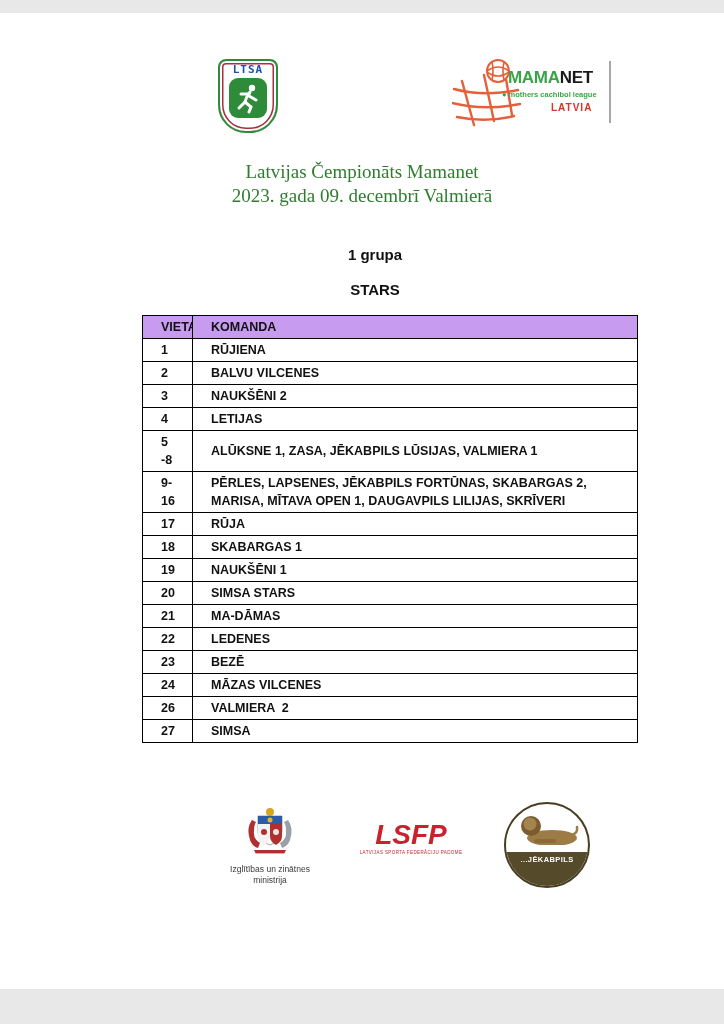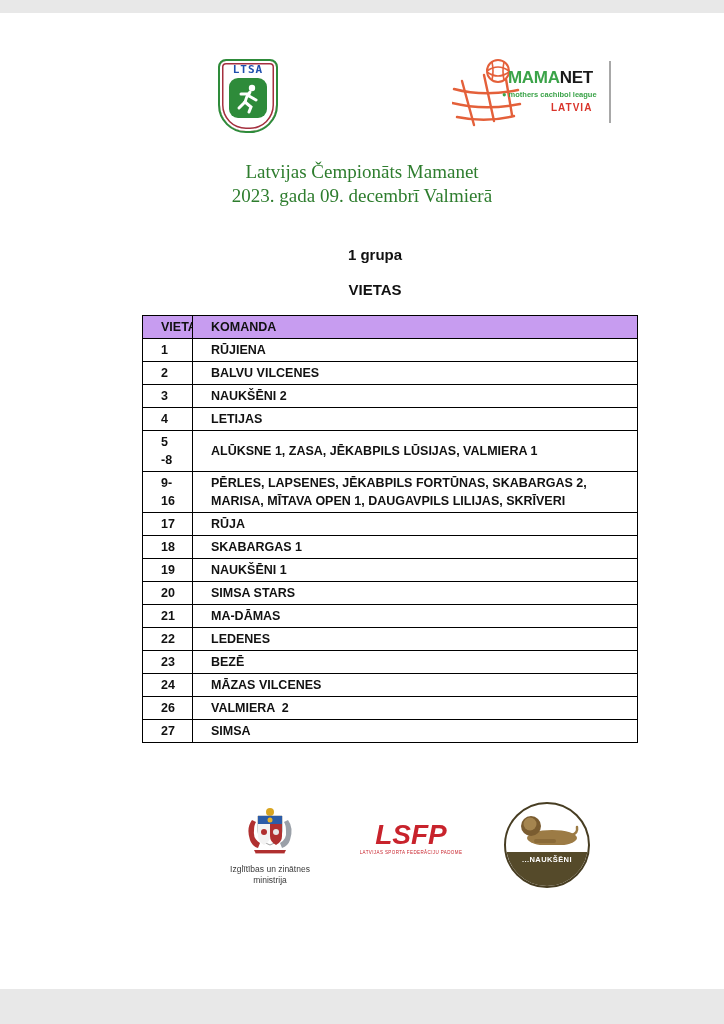--- a/index.html
+++ b/index.html
@@ -127,21 +127,21 @@
     <div class="mamanet-country">LATVIA</div>
     <div class="mamanet-vline"></div>
   </div>
 
   <div class="doc-title">
     <div>Latvijas Čempionāts Mamanet</div>
     <div>2023. gada 09. decembrī Valmierā</div>
   </div>
 
   <div class="group-heading">1 grupa</div>
-  <div class="vietas-heading">VIETAS</div>
+  <div class="vietas-heading">STARS</div>
 
   <table class="results">
     <colgroup>
         <col class="col-place">
         <col>
       </colgroup>
     <tbody>
         <tr>
       <th>VIETA</th>
       <th>KOMANDA</th>
@@ -235,21 +235,21 @@
     </div>
   </div>
 
   <div class="lsfp-logo">
     <div class="lsfp-text">LSFP</div>
     <div class="lsfp-sub">LATVIJAS SPORTA FEDERĀCIJU PADOME</div>
   </div>
 
   <div class="nauksheni-logo">
     <div class="nk-bottom">
-      <div class="nk-text">...NAUKŠĒNI</div>
+      <div class="nk-text">...JĒKABPILS</div>
     </div>
     <svg class="nk-lion" width="66" height="32" viewBox="0 0 66 32" aria-hidden="true">
       <ellipse cx="38" cy="25" rx="25" ry="8" fill="#9c7b45"></ellipse>
       <circle cx="17" cy="13" r="10" fill="#7a5c30"></circle>
       <circle cx="16" cy="11" r="6.5" fill="#a5854f"></circle>
       <path d="M58,22 q6,-2 5,-8" stroke="#9c7b45" stroke-width="2.5" fill="none" stroke-linecap="round"></path>
       <rect x="20" y="26" width="22" height="4" rx="2" fill="#8a6a38"></rect>
     </svg>
   </div>
 

